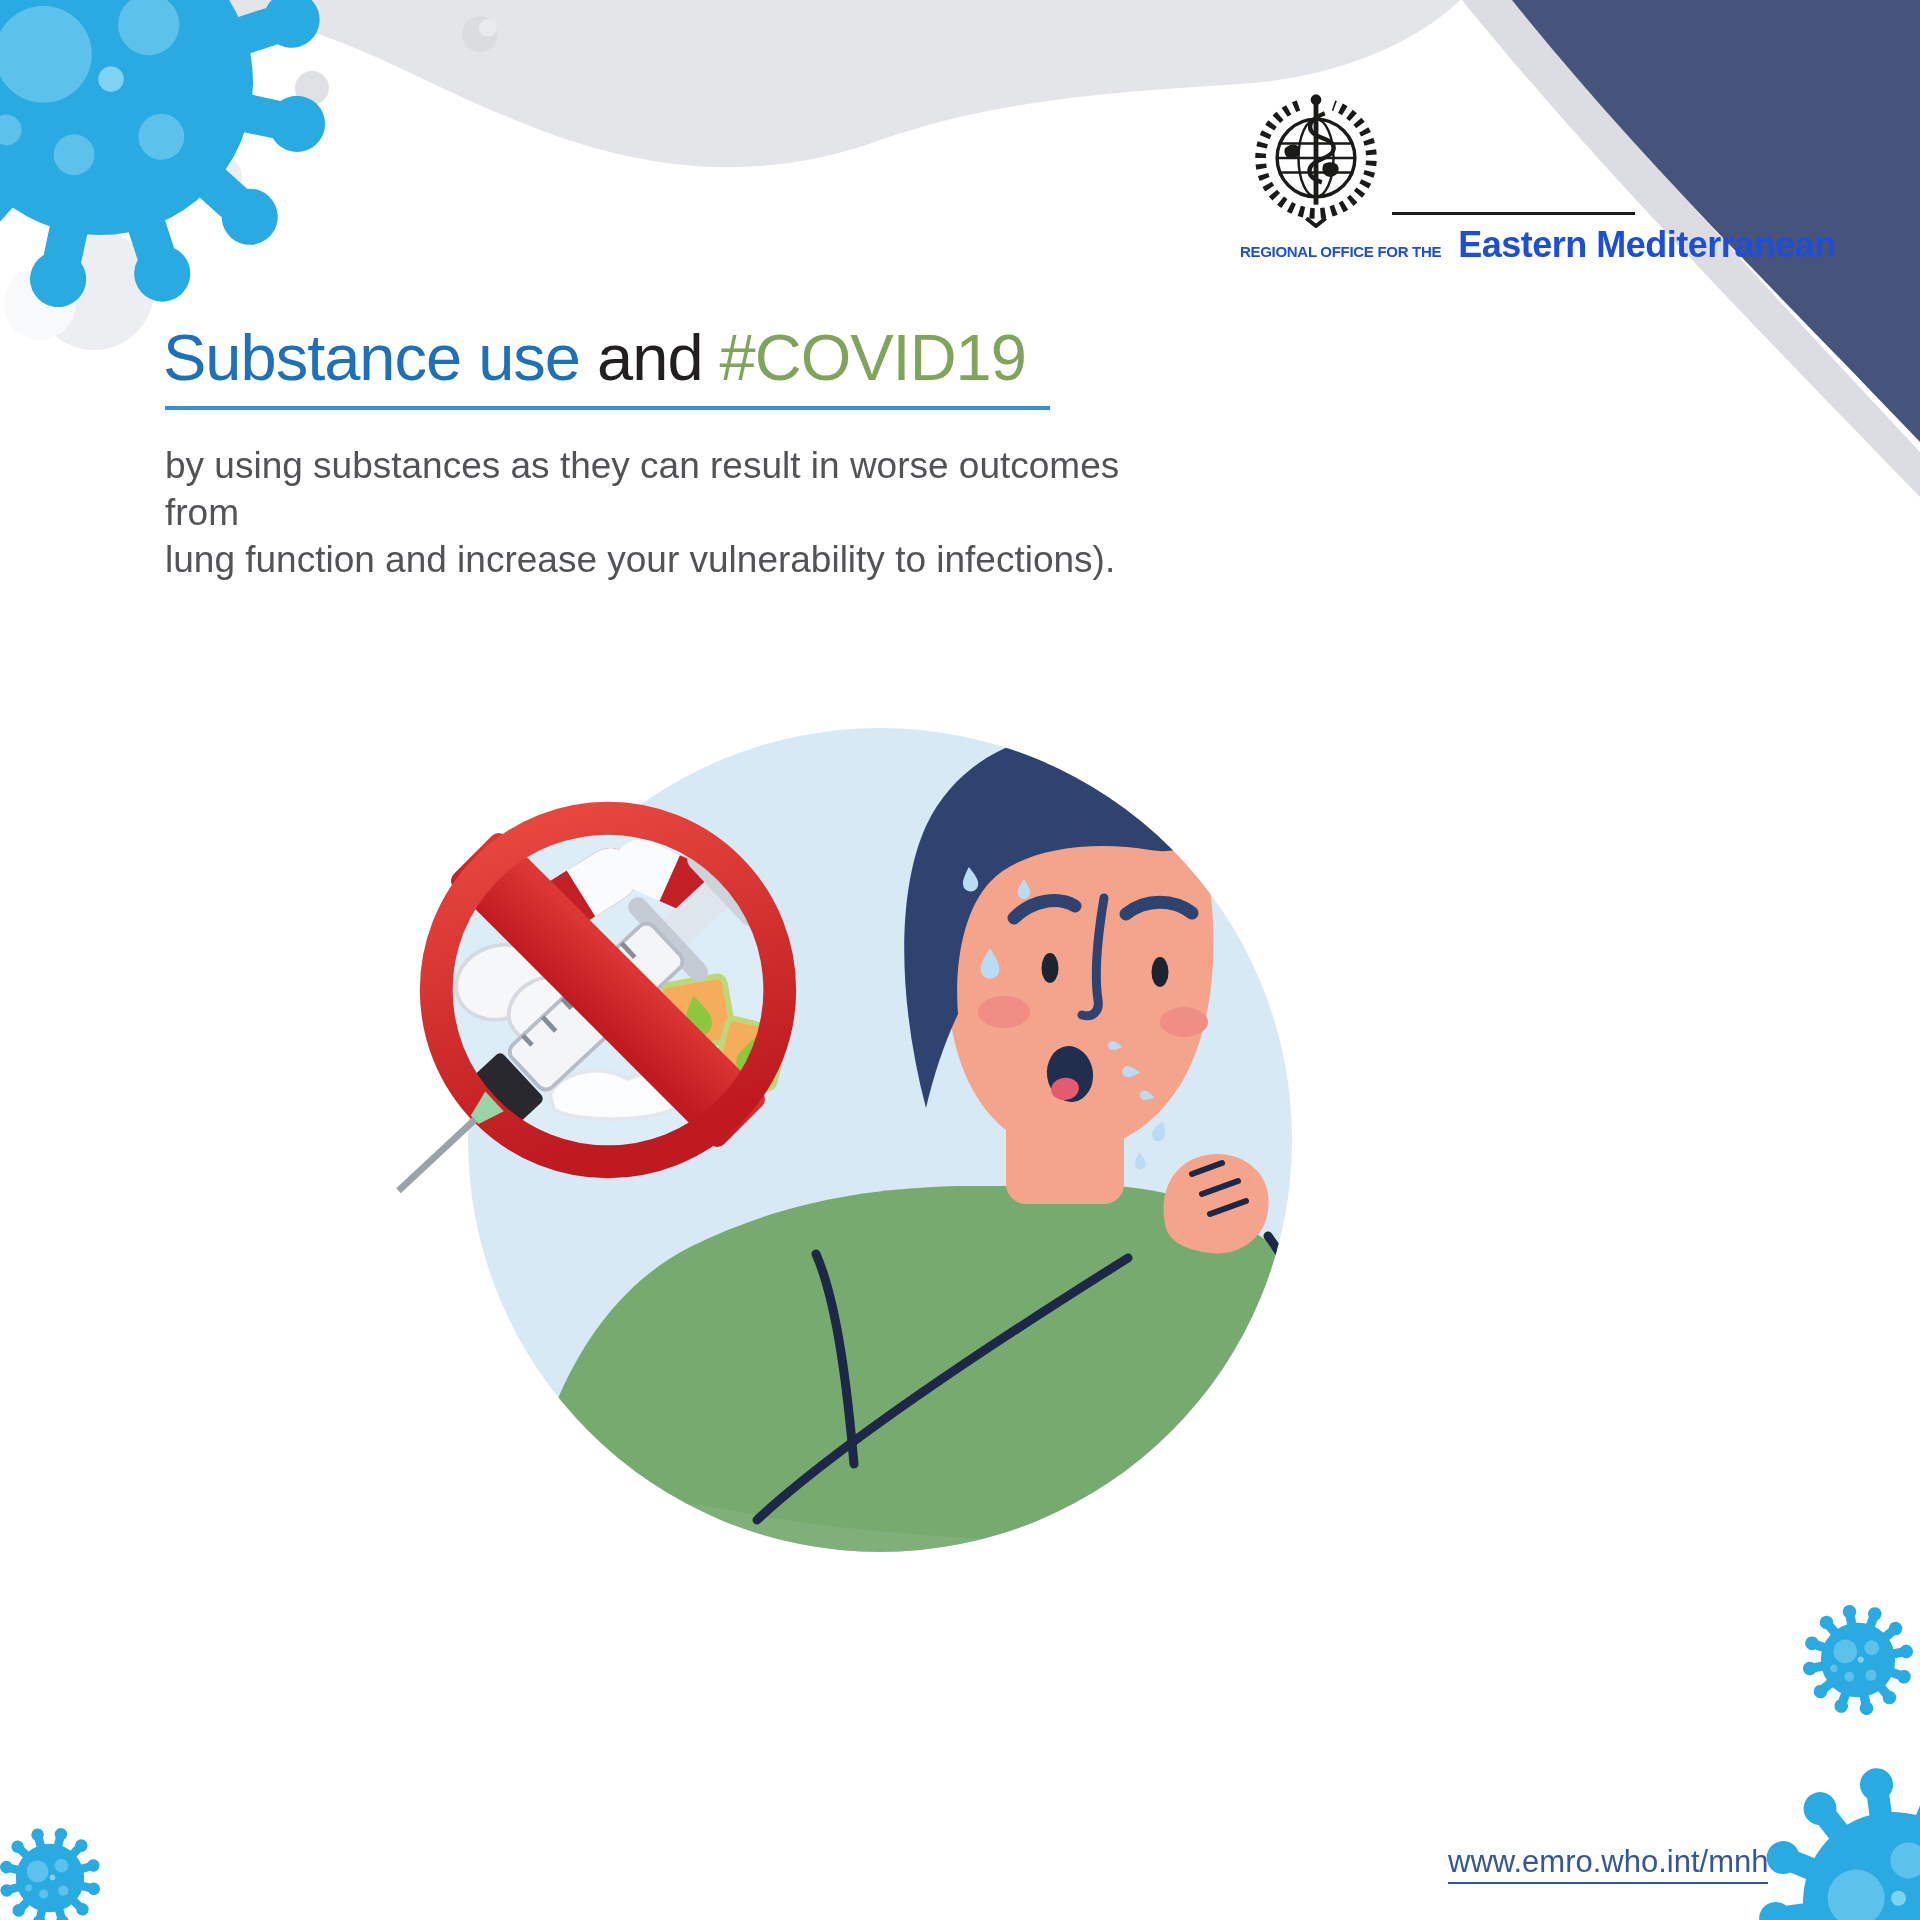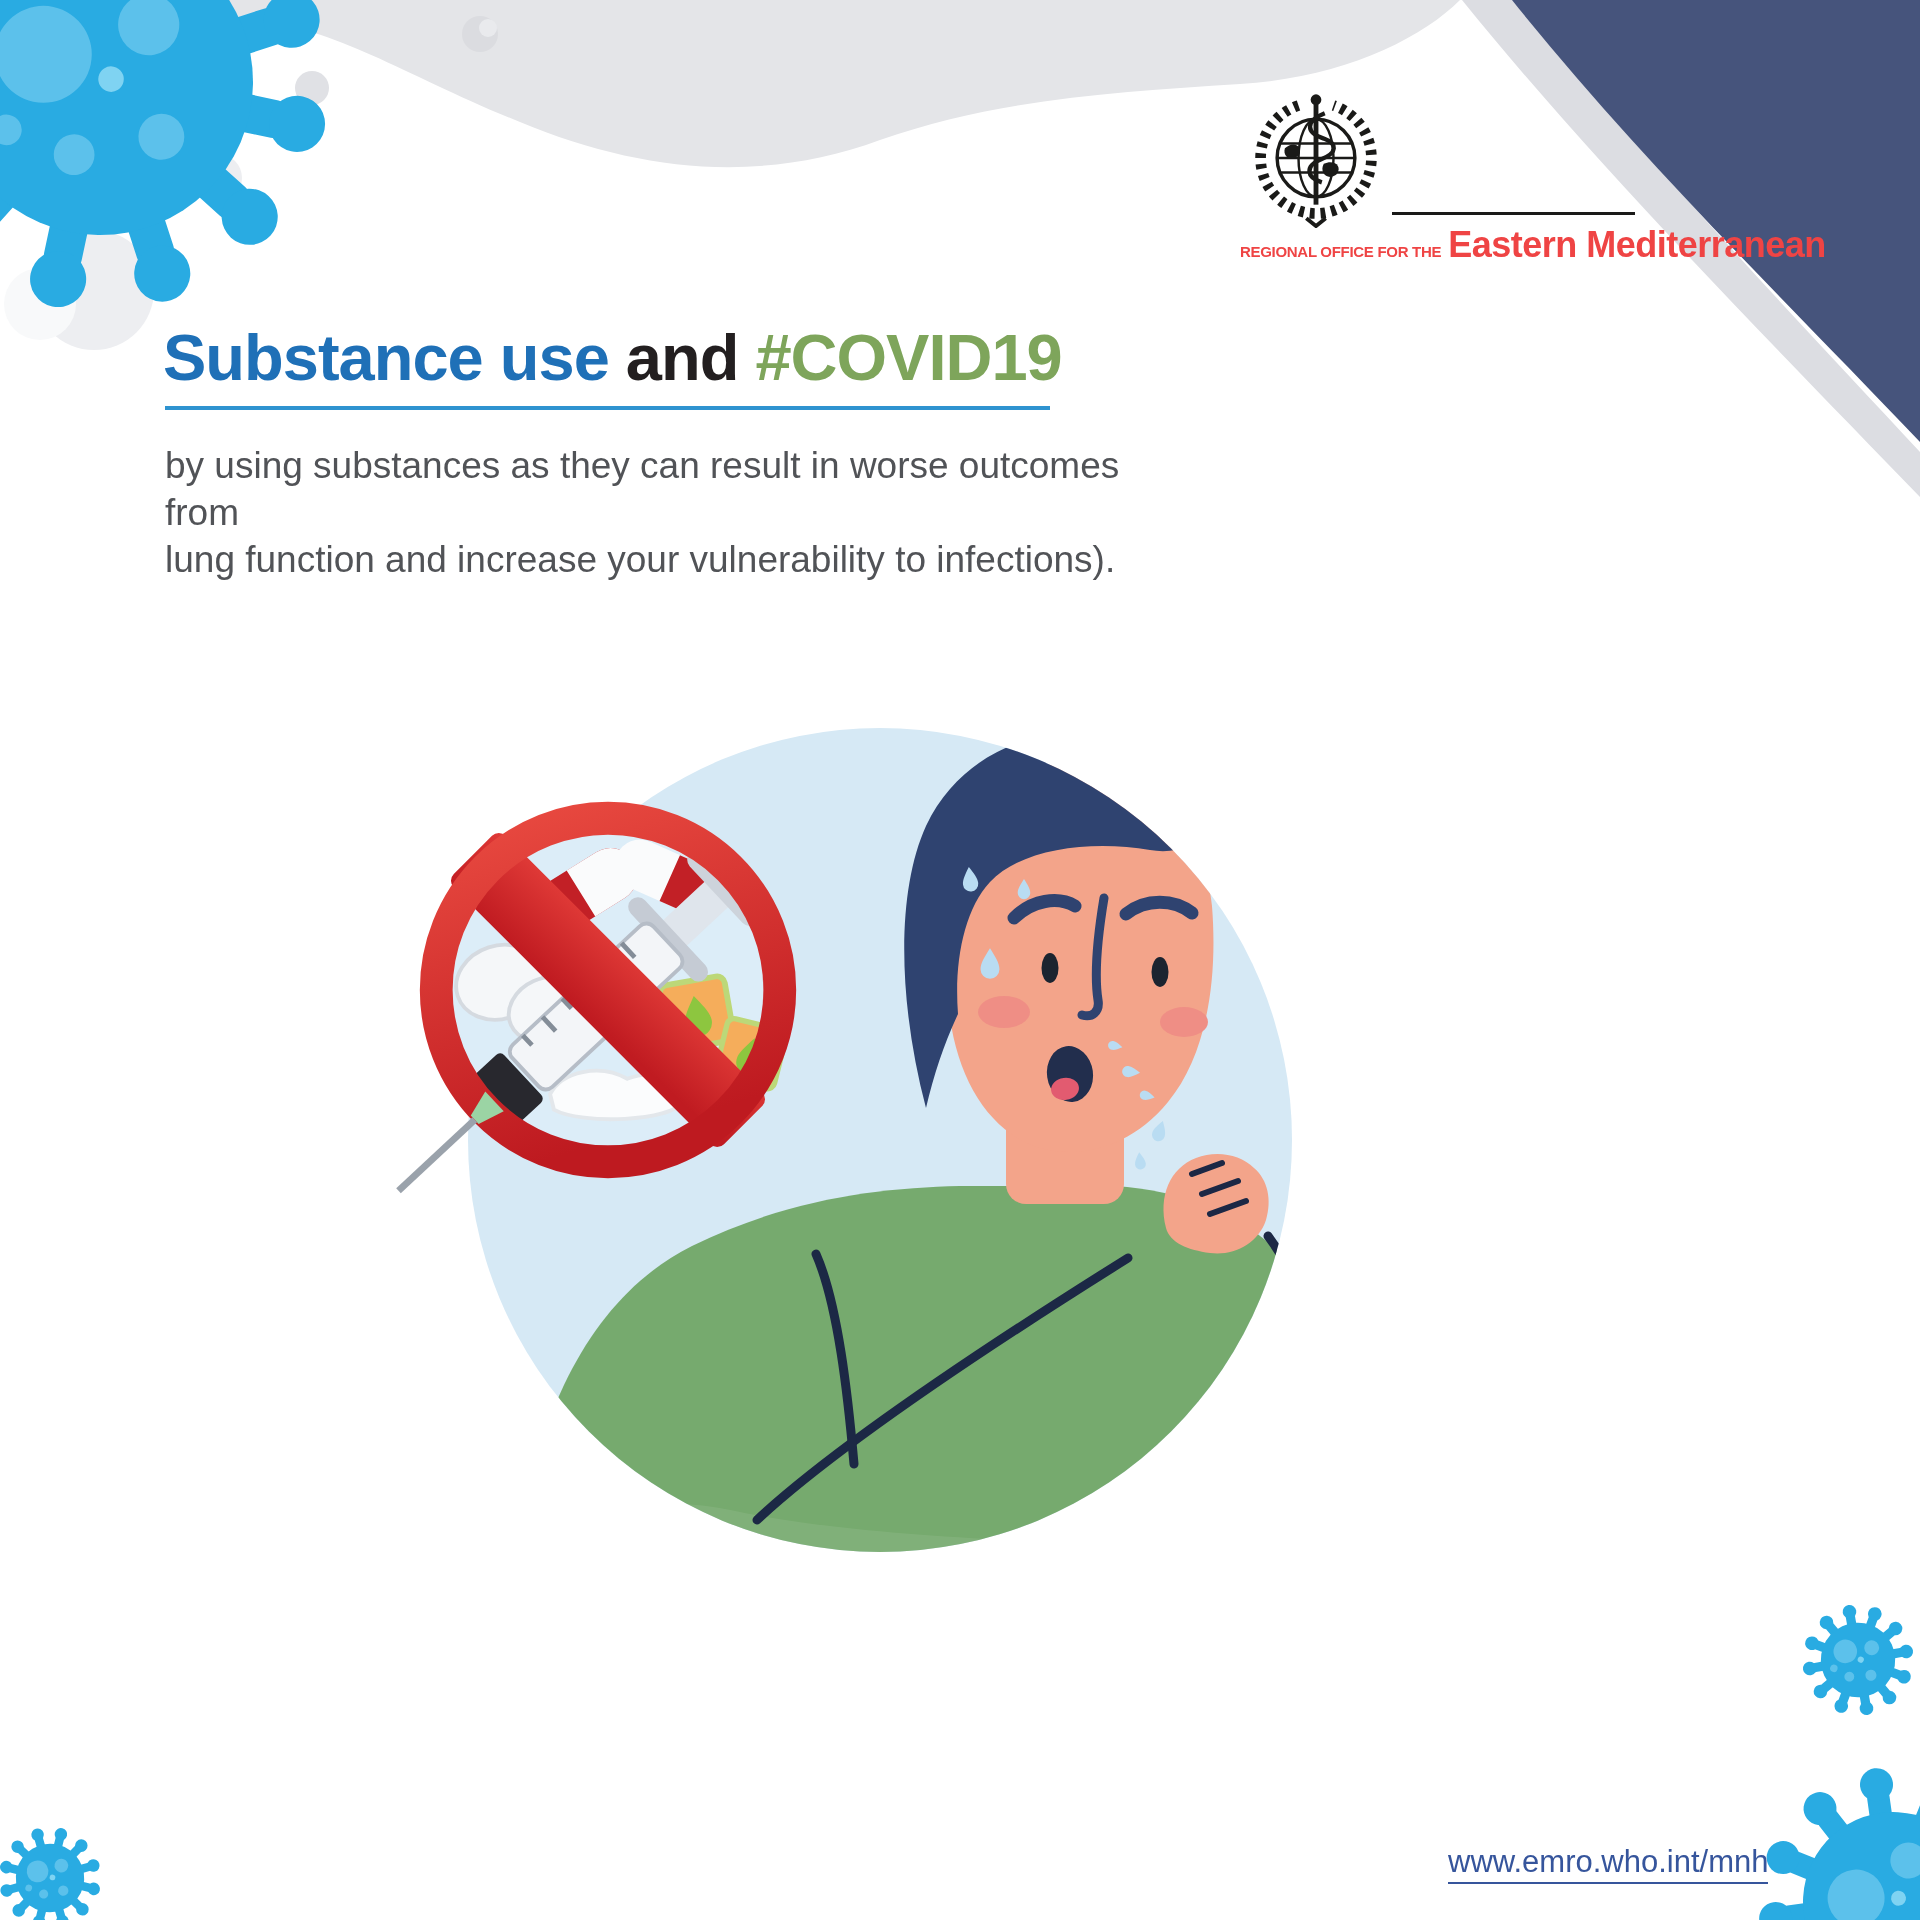--- a/index.html
+++ b/index.html
@@ -8,26 +8,26 @@
     font-family:"Liberation Sans", sans-serif;
   }
   .abs{position:absolute;}
   #bg-art{position:absolute;left:0;top:0;width:1920px;height:1920px;}
 
   
   .who-emblem{left:1246px;top:88px;width:140px;height:140px;}
   .who-name{left:1392px;top:94px;font-weight:bold;font-size:44px;line-height:48px;
     letter-spacing:-1px;color:#1a1a18;white-space:nowrap;}
   .who-divider{left:1392px;top:212px;width:243px;height:3px;background:#1a1a18;}
-  .who-tagline{left:1240px;top:224px;display:flex;align-items:baseline;gap:7px;color:#ef4444;white-space:nowrap;}
+  .who-tagline{left:1240px;top:224px;display:flex;align-items:baseline;gap:17px;color:#1d4ed8;white-space:nowrap;}
   .who-tagline .prefix{font-weight:bold;font-size:15px;letter-spacing:-0.3px;}
   .who-tagline .region{font-weight:bold;font-size:36px;letter-spacing:-0.5px;}
 
   
-  .title{left:163px;top:320px;font-weight:bold;font-size:65px;letter-spacing:-1px;white-space:nowrap;}
+  .title{left:163px;top:320px;font-weight:normal;font-size:65px;letter-spacing:-1px;white-space:nowrap;}
   .title .t1{color:#1F70B7;}
   .title .t2{color:#231F20;}
   .title .t3{color:#7EA55B;}
   .title-underline{left:165px;top:406px;width:885px;height:4px;background:#2E93D0;}
 
   
   .body-copy{left:165px;top:442px;width:960px;font-size:37px;line-height:47px;color:#515357;}
   .body-copy .lead{font-weight:bold;color:#231F20;}
 
   

